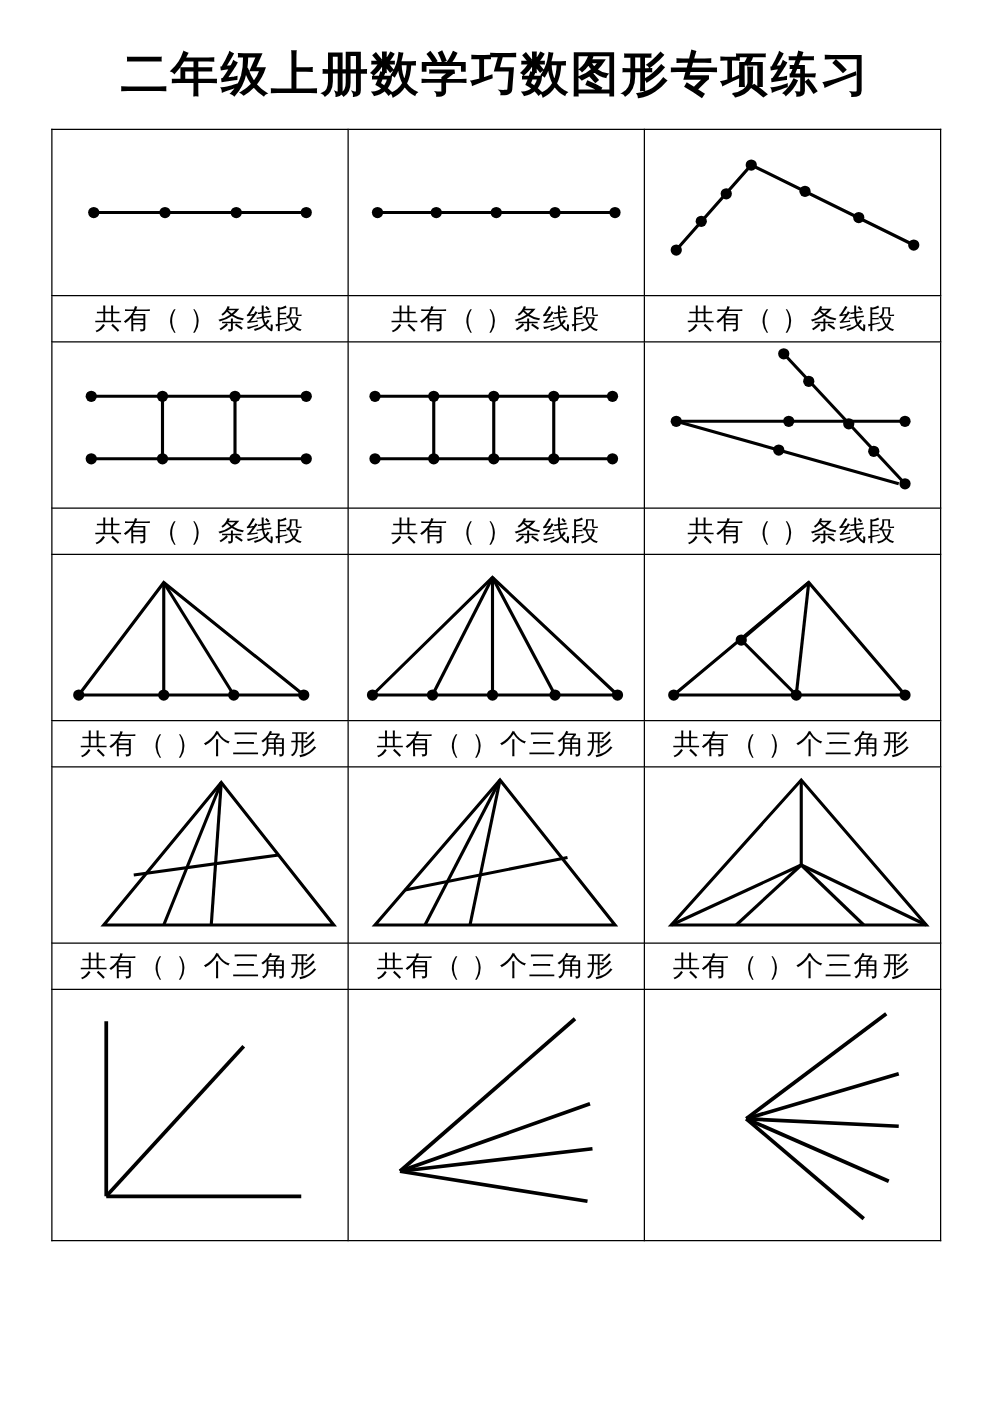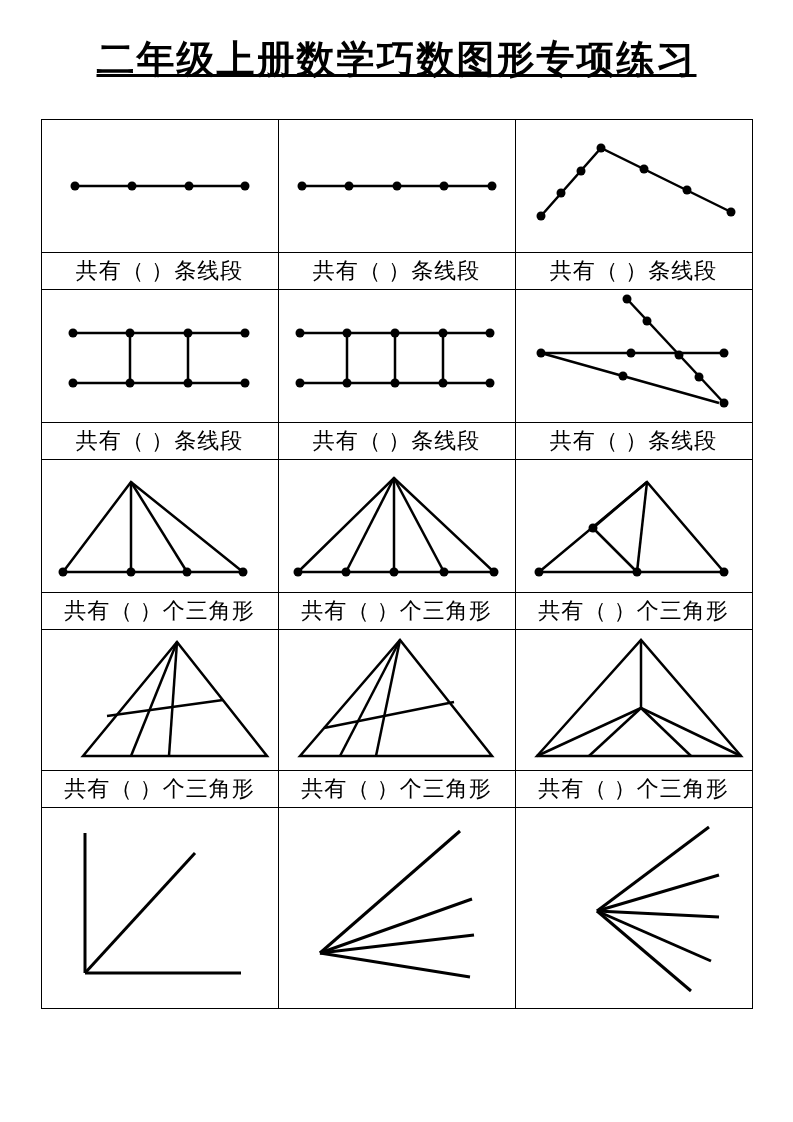--- a/index.html
+++ b/index.html
@@ -24,24 +24,23 @@
   .title {
     text-align: center;
     font-family: "Liberation Serif", "DejaVu Serif", serif;
     font-weight: bold;
     font-size: 38px;
     letter-spacing: 2px;
     padding-top: 34px;
     padding-bottom: 18px;
     color: #000;
     white-space: nowrap;
-    text-decoration: underline;
   }
   .grid {
-    margin: 16px auto;
+    margin: 0 auto;
     width: 712px;
     border-collapse: collapse;
     table-layout: fixed;
   }
   .grid td {
     border: 1.5px solid #000;
     padding: 0;
     vertical-align: middle;
   }
   .fig-cell {

